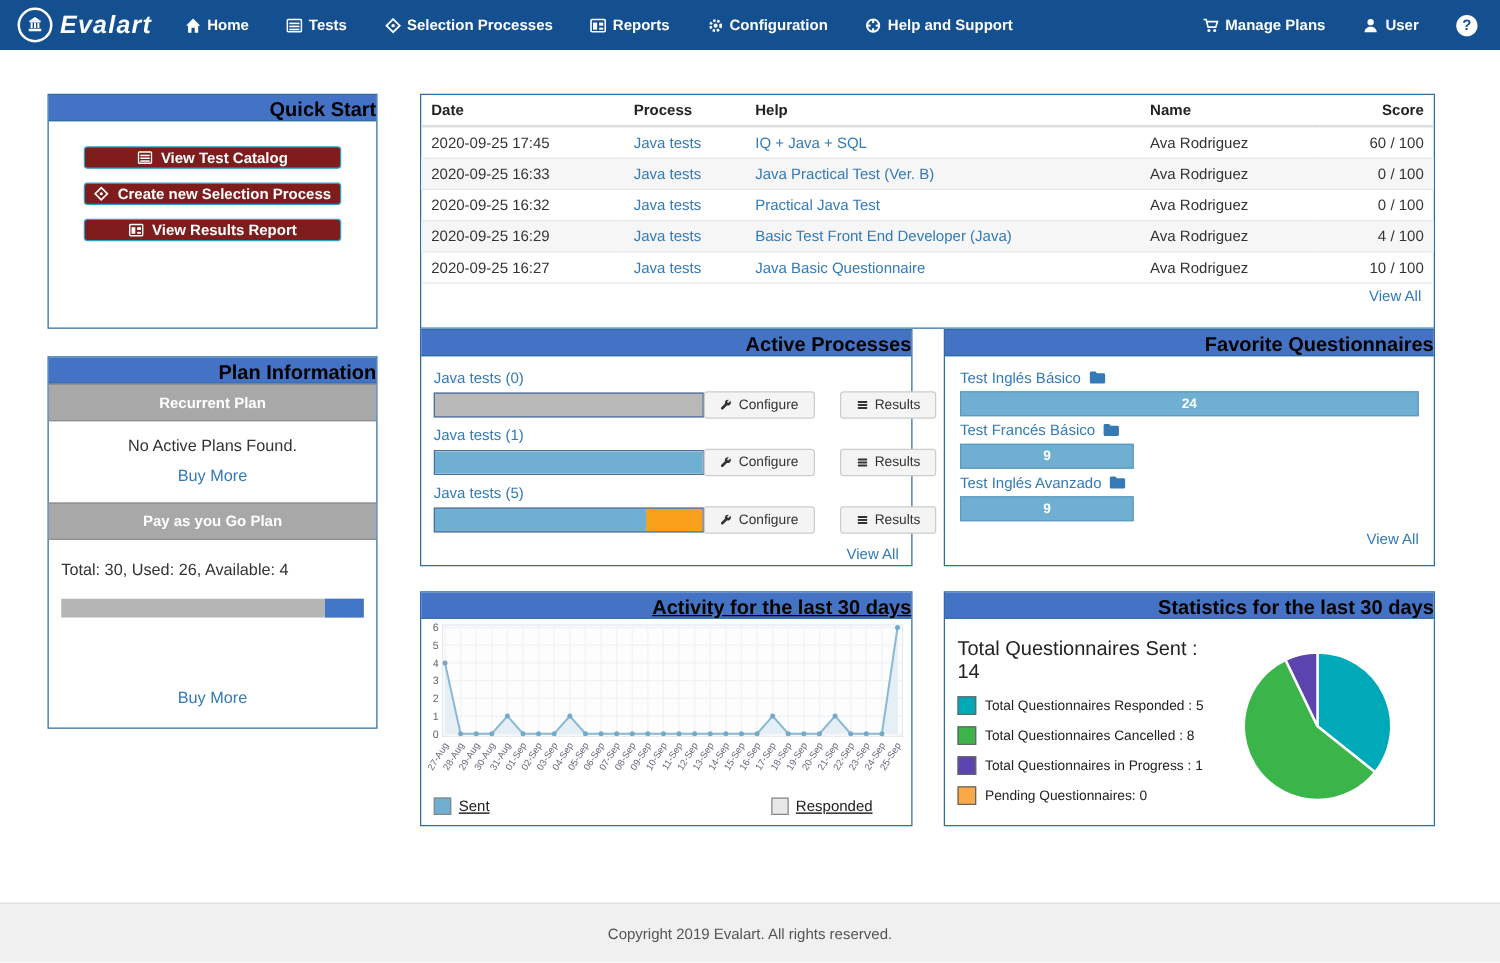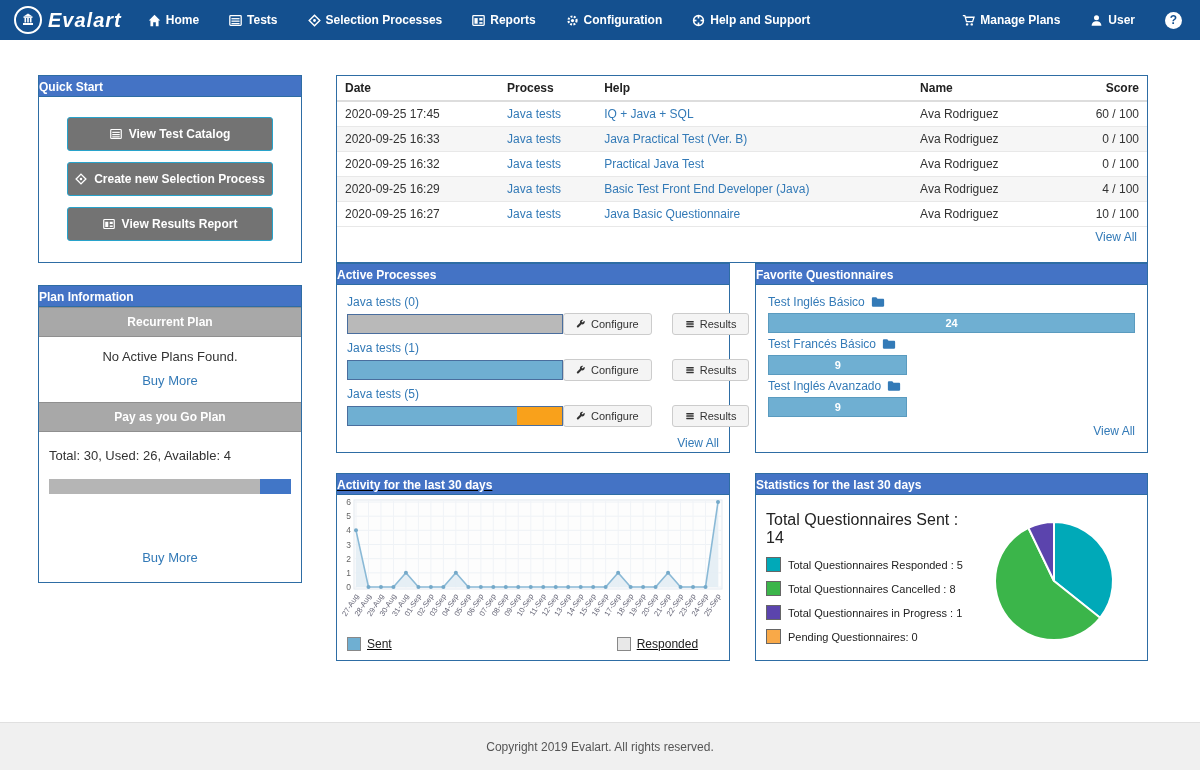--- a/index.html
+++ b/index.html
@@ -16,26 +16,26 @@
   .icon { display:inline-flex; align-items:center; justify-content:center; }
   .q-circle { width:17px; height:17px; background:#fff; color:#14508f; border-radius:50%; font-size:12px; font-weight:bold; display:flex; align-items:center; justify-content:center; }
 
   
   .content { position:absolute; left:38px; top:75px; width:1110px; }
   .row { display:flex; }
   .col-left { width:264px; margin-right:34px; flex:none; }
   .col-main { width:812px; flex:none; }
 
   .panel { border:1px solid #2e6da4; background:#fff; }
-  .panel-header { background:#4473c5; color:#ffffff; font-size:12px; font-weight:bold; text-align:left; padding:4px 0; height:21px; border-bottom:1px solid #2e6da4; }
+  .panel-header { background:#4473c5; color:#000000; font-size:16px; font-weight:bold; text-align:right; padding:4px 0; height:21px; border-bottom:1px solid #2e6da4; }
 
   
   .qs-panel { height:188px; }
   .qs-body { padding:20px 28px; display:flex; flex-direction:column; gap:11px; }
-  .qs-btn { background:#737373; border:1px solid #28a3cb; color:#fff; font-size:12px; font-weight:bold; height:34px; border-radius:3px; display:flex; align-items:center; justify-content:center; gap:7px; cursor:pointer; font-family:"Liberation Sans", sans-serif; }
+  .qs-btn { background:#7f1d1d; border:1px solid #28a3cb; color:#fff; font-size:12px; font-weight:bold; height:18px; border-radius:3px; display:flex; align-items:center; justify-content:center; gap:7px; cursor:pointer; font-family:"Liberation Sans", sans-serif; }
 
   
   .rt-panel { height:188px; }
   table.rt { width:100%; border-collapse:collapse; font-size:12px; }
   table.rt th { text-align:left; font-weight:bold; color:#222; padding:5px 8px; border-bottom:2px solid #ddd; }
   table.rt td { padding:5px 8px; border-bottom:1px solid #e8e8e8; color:#333; }
   table.rt tr:nth-child(even) td { background:#f6f6f6; }
   table.rt a, .lnk { color:#337ab7; text-decoration:none; cursor:pointer; }
   .col-score, th.col-score { text-align:right !important; }
   .view-all-row { text-align:right; padding:3px 10px 4px; font-size:12px; }

